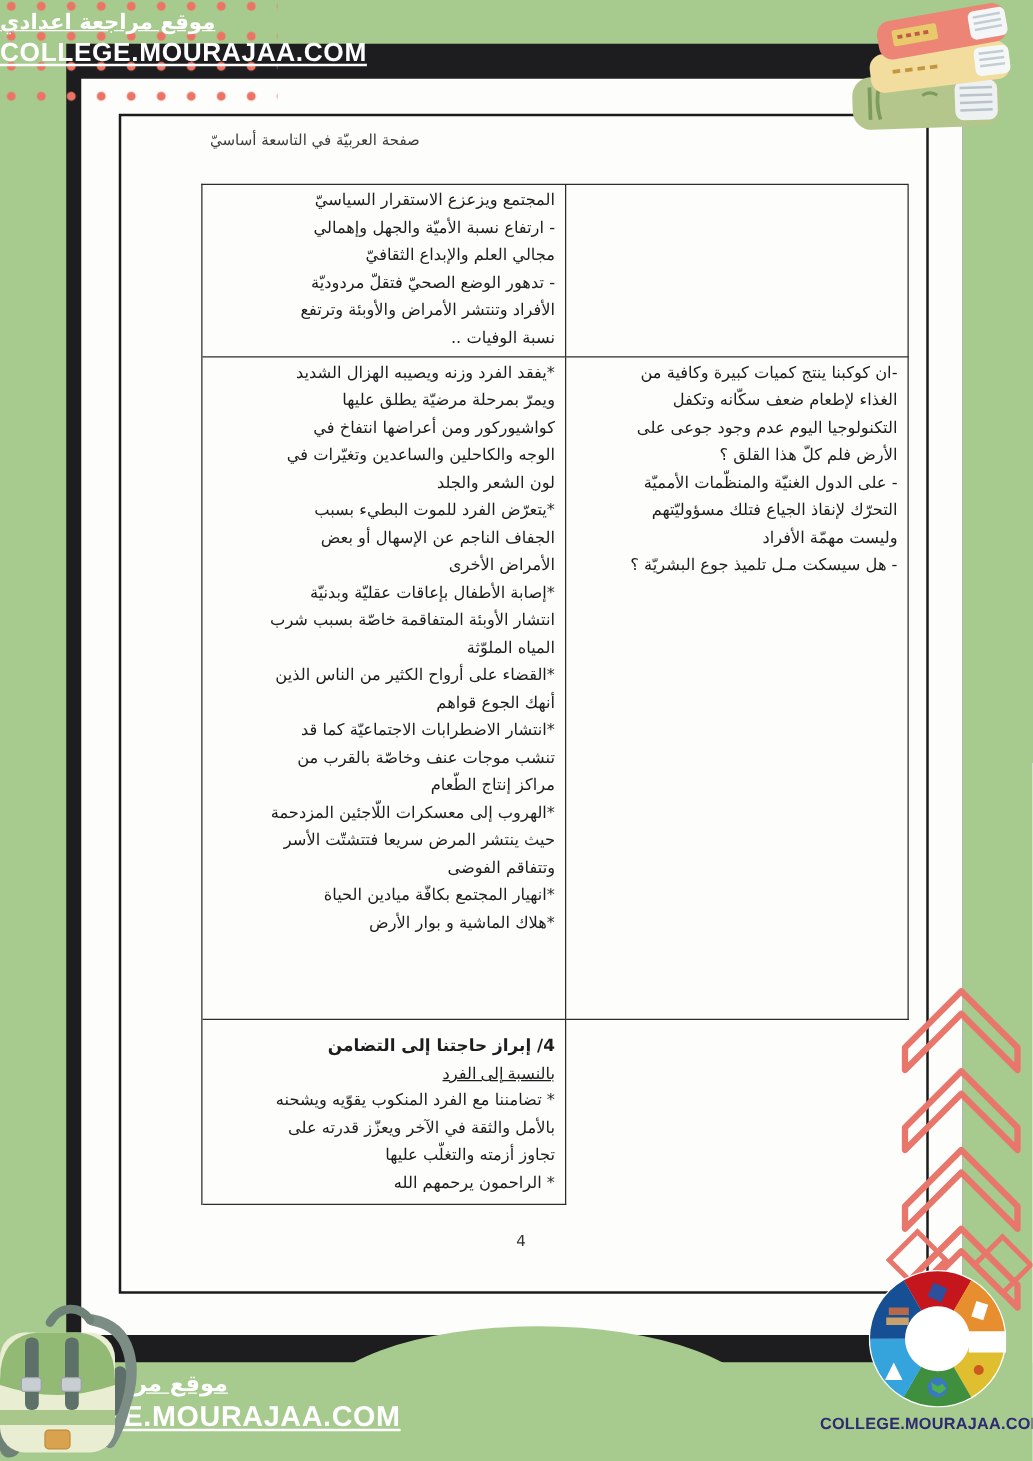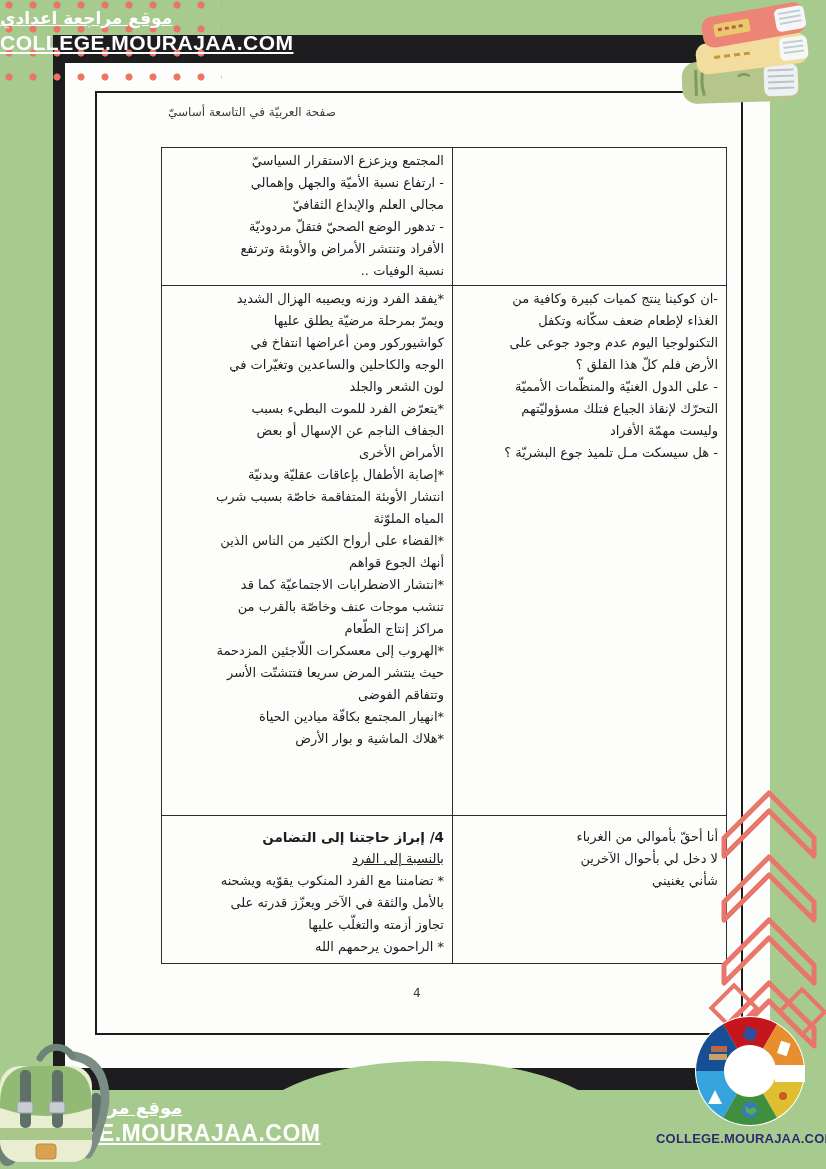--- a/index.html
+++ b/index.html
@@ -37,21 +37,21 @@
     display:grid; grid-template-columns:291px 274px; grid-template-rows:138px 530px 148px;
     border-top:1.5px solid #2c2c2c; border-left:1.5px solid #2c2c2c;margin-left:32px;
   }
   .cell {
     border-right:1.5px solid #2c2c2c; border-bottom:1.5px solid #2c2c2c;
     box-sizing:border-box; padding:2px 8px; overflow:hidden;
     direction:rtl; text-align:right; font-size:13px; line-height:22px; color:#1d1d1d;
   }
   .pre { white-space:pre-line; }
   .cell-title { font-weight:bold; font-size:13.5px; }
-  .cell-sub { text-decoration:underline; }
+  .cell-sub { text-decoration:underline;font-family:Liberation Serif, serif; }
   .pad-top { padding-top:10px; }
   .page-number { position:absolute; left:413px; top:986px; font-size:12px; color:#333; z-index:3; }
 
   
   .books-svg { position:absolute; left:676px; top:2px; z-index:7; }
   .chevrons-svg { position:absolute; left:718px; top:783px; z-index:6; }
   .backpack-svg { position:absolute; left:-4px; top:1040px; z-index:9; }
 
   .footer-band { position:absolute; left:0; top:1090px; width:826px; height:79px; background:#a7cb8e; z-index:8; }
   .footer-bump { position:absolute; left:253px; top:1061px; width:355px; height:120px; background:#a7cb8e;
@@ -122,23 +122,20 @@
 - هل سيسكت مـل تلميذ جوع البشريّة ؟</div>
 
     <div class="cell pad-top">
       <div class="cell-title">4/ إبراز حاجتنا إلى التضامن</div>
       <div class="cell-sub">بالنسبة إلى الفرد</div>
       <div class="pre">* تضامننا مع الفرد المنكوب يقوّيه ويشحنه
 بالأمل والثقة في الآخر ويعزّز قدرته على
 تجاوز أزمته والتغلّب عليها
 * الراحمون يرحمهم الله</div>
     </div>
-    <div class="cell pre pad-top">أنا أحقّ بأموالي من الغرباء
-لا دخل لي بأحوال الآخرين
-شأني يغنيني</div>
   </div>
 
   <div class="page-number">4</div>
 
   <div class="dot-grid"></div>
 
   <div class="site-text site-header">
     <div class="ar">موقع مراجعة اعدادي</div>
     <div class="domain">COLLEGE.MOURAJAA.COM</div>
   </div>

